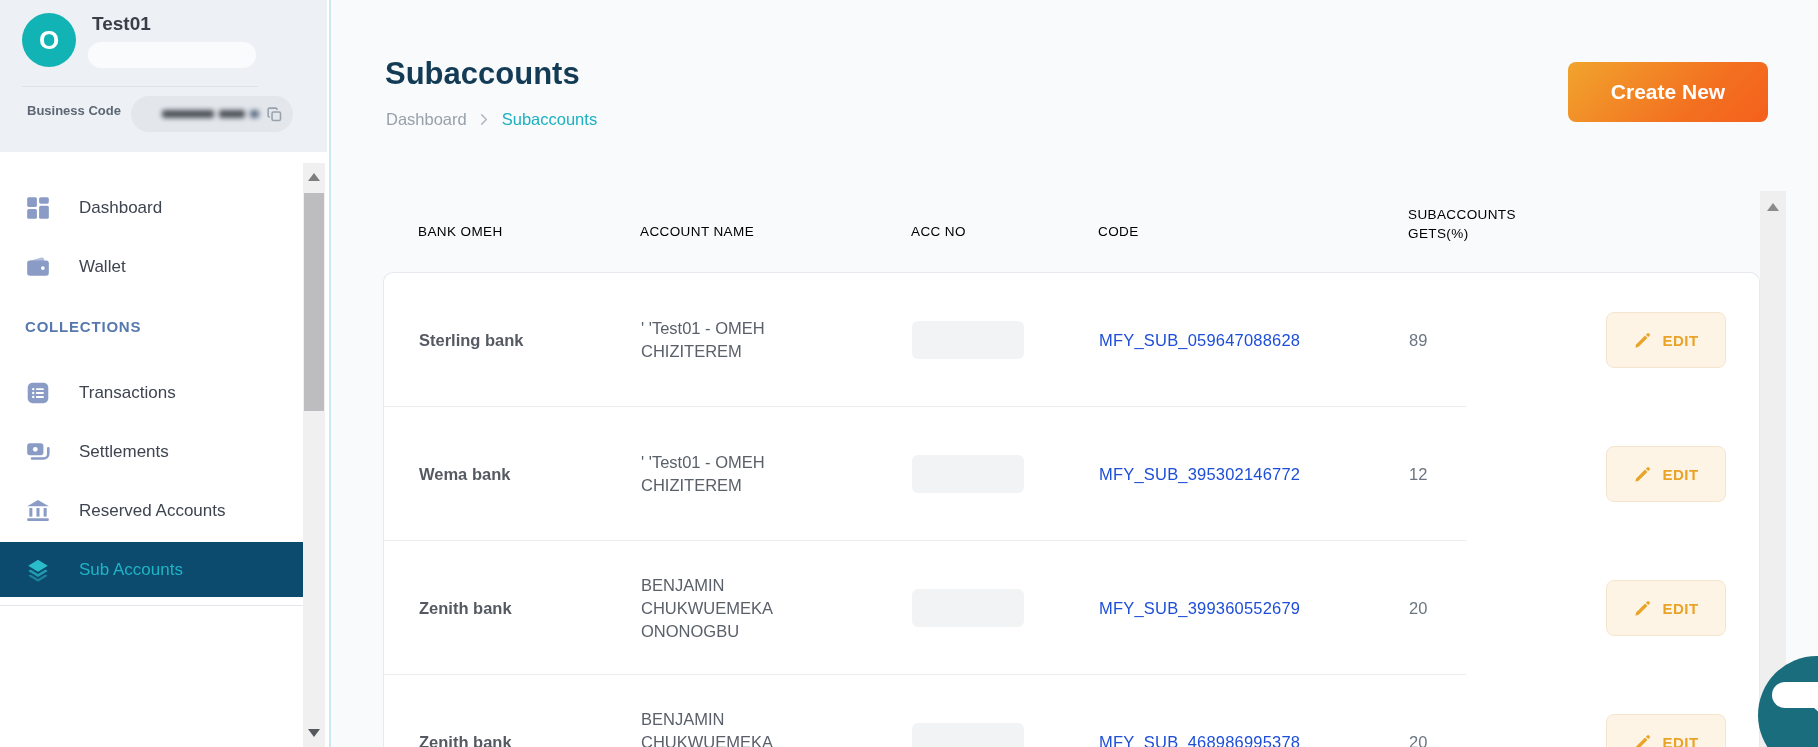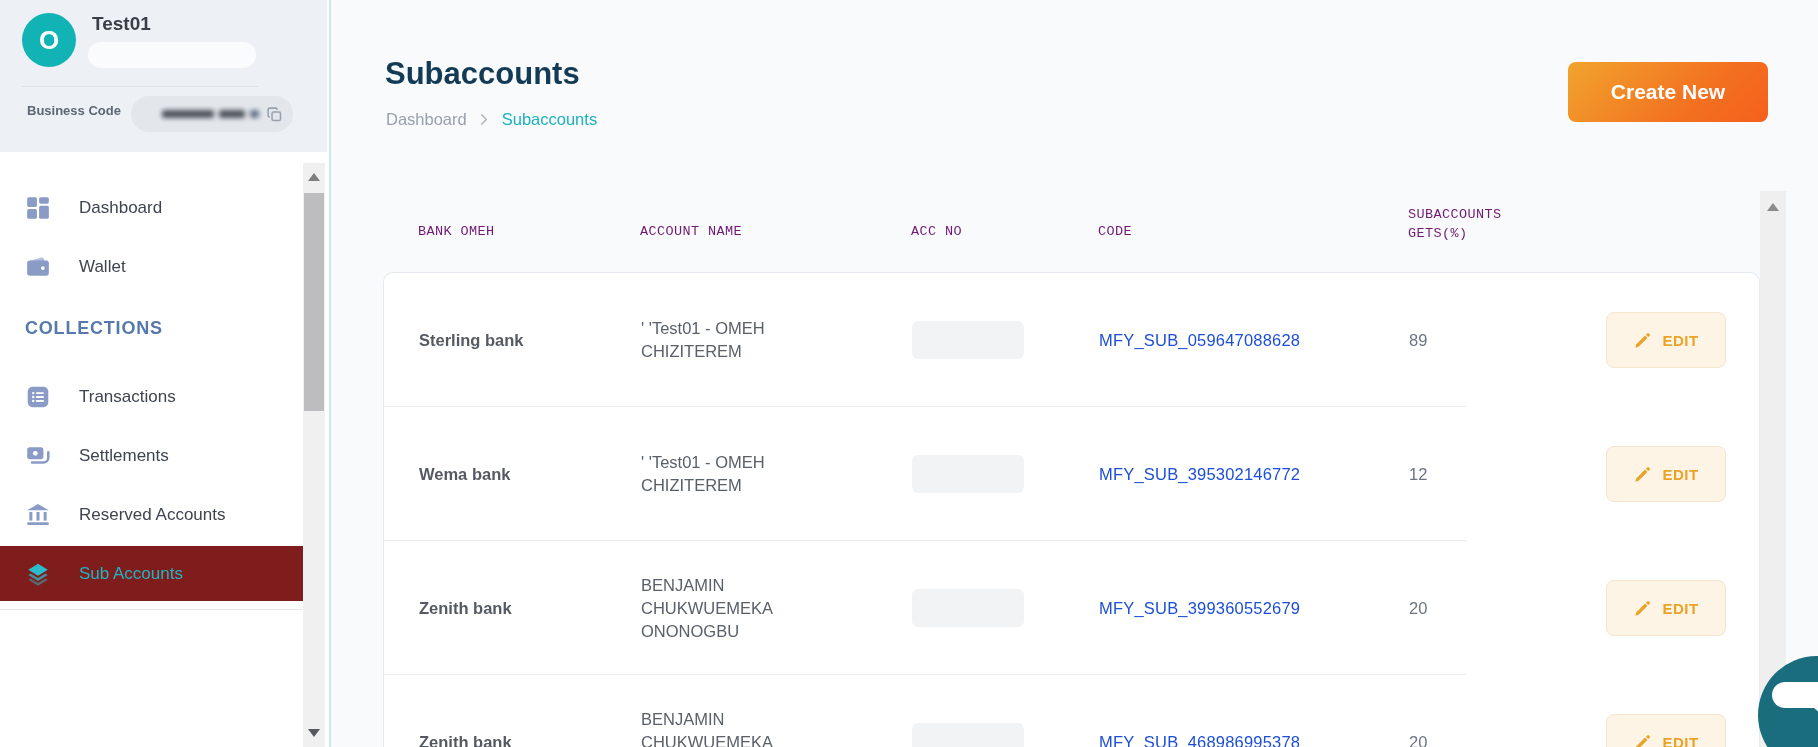--- a/index.html
+++ b/index.html
@@ -25,24 +25,24 @@
   .smudge { display:flex; gap:5px; align-items:center; filter:blur(2.5px); opacity:.85; }
   .smudge i { display:block; height:8px; border-radius:2px; background:#33383f; }
   .smudge .s1{width:52px;} .smudge .s2{width:26px;} .smudge .s3{width:9px; background:#4a5a74;}
   .copy-ic { width:17px; height:17px; color:#98a1ac; flex:0 0 auto; }
 
   nav { position:absolute; left:0; top:152px; width:303px; padding-top:28px; }
   .nav-item { position:relative; height:55px; margin-bottom:4px; display:flex; align-items:center;
     gap:28px; padding-left:25px; cursor:pointer; }
   .nav-icon { width:26px; height:26px; color:#8a9cc6; fill:currentColor; flex:0 0 auto; }
   .nav-label { font-size:17px; color:#3e4450; }
-  .nav-item.active { background:#7f1d1d; }
+  .nav-item.active { background:#0c4a6e; }
   .nav-item.active .nav-icon { color:#2bbccb; }
   .nav-item.active .nav-label { color:#1fb4c5; }
-  .section-header { margin:24px 0 30px 25px; font-size:18px; font-weight:bold;
+  .section-header { margin:24px 0 30px 25px; font-size:15px; font-weight:bold;
     letter-spacing:.8px; color:#5579ad; }
   .nav-divider { margin-top:8px; width:303px; height:1px; background:#e4e7eb; }
 
   
   .sb-track { position:absolute; left:303px; top:163px; width:22px; height:584px; background:#f0f0f0; }
   .sb-thumb { position:absolute; left:1px; top:30px; width:20px; height:218px; background:#bdbdc0; }
   .tri-up { width:0; height:0; border-left:6px solid transparent; border-right:6px solid transparent;
     border-bottom:8px solid #7e7e80; position:absolute; left:5px; top:10px; }
   .tri-down { width:0; height:0; border-left:6px solid transparent; border-right:6px solid transparent;
     border-top:8px solid #55585c; position:absolute; left:5px; bottom:10px; }
@@ -55,21 +55,21 @@
     gap:12px; font-size:16.5px; }
   .crumb-parent { color:#98a0ab; cursor:pointer; }
   .crumb-sep { width:11px; height:13px; color:#b4bbc4; }
   .crumb-current { color:#1db0c0; cursor:pointer; }
   .create-btn { position:absolute; right:50px; top:62px; width:200px; height:60px; border:none;
     border-radius:8px; background:linear-gradient(135deg,#f1a42d 0%,#f37020 65%,#f4601c 100%);
     color:#fff; font-size:21px; font-weight:bold; cursor:pointer;
     font-family:"Liberation Sans","DejaVu Sans",sans-serif; }
 
   
-  .col-h { position:absolute; font-size:13.5px; color:#701a75; letter-spacing:.4px;font-family:Liberation Mono, monospace; }
+  .col-h { position:absolute; font-size:13.5px; color:#000000; letter-spacing:.4px; }
   .h0 { left:87px;  top:224px; }
   .h1 { left:309px; top:224px; }
   .h2 { left:580px; top:224px; }
   .h3 { left:767px; top:224px; }
   .h4 { left:1077px; top:206px; width:112px; line-height:1.4; }
 
   
   .card { position:absolute; left:52px; top:272px; width:1377px; height:800px;
     background:#fff; border:1px solid #e6e9ed; border-bottom:none; border-radius:10px 10px 0 0; }
   .trow { position:relative; height:134px; }

